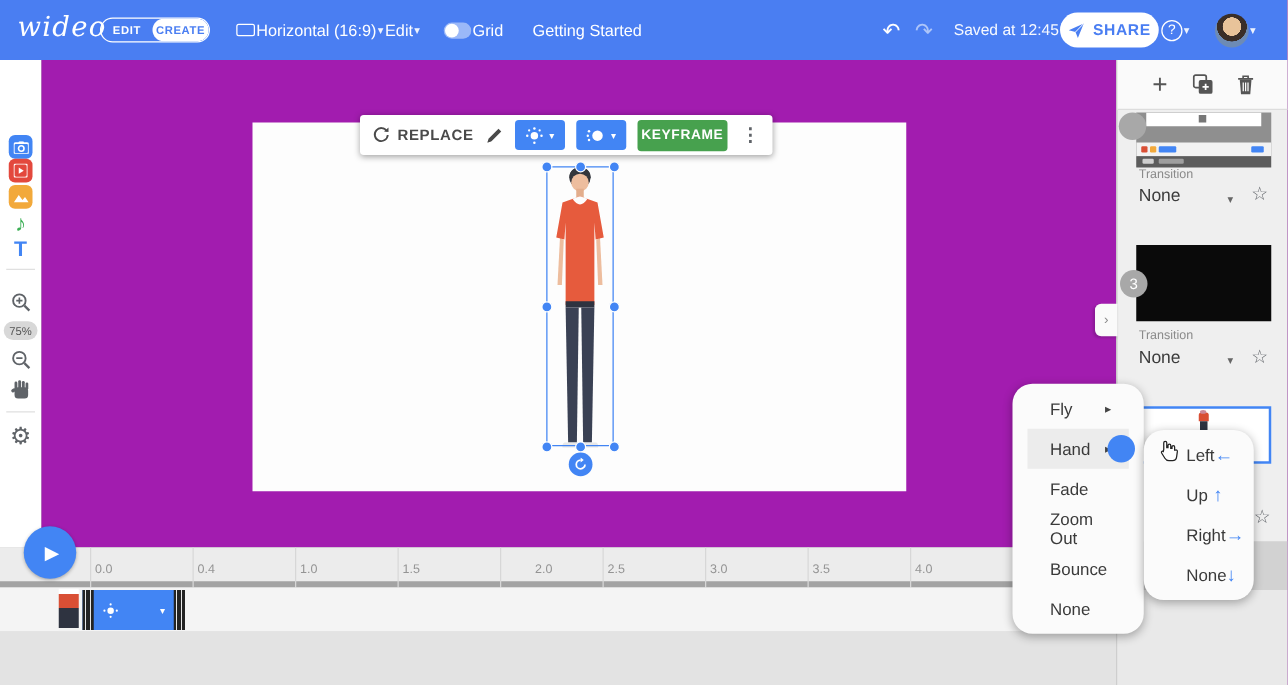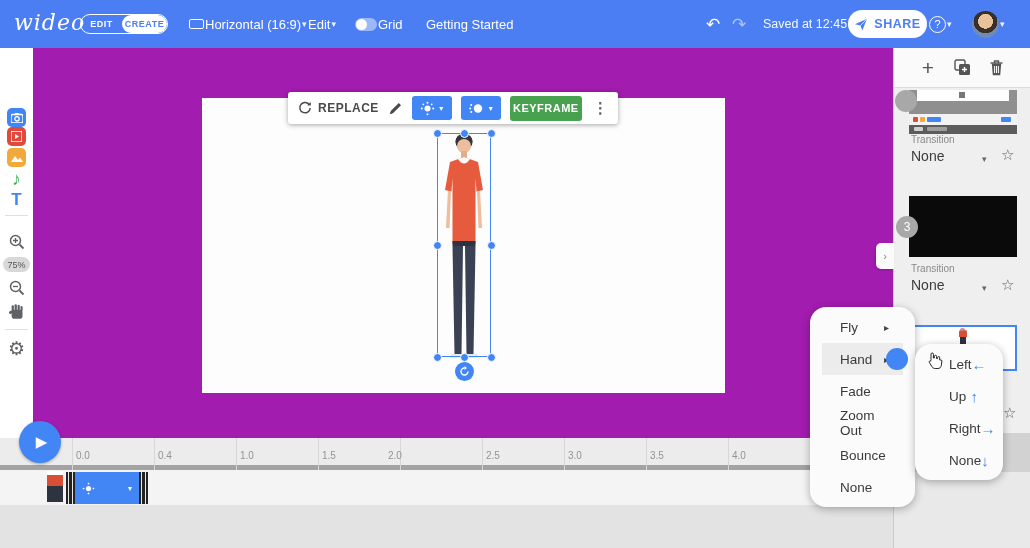--- a/index.html
+++ b/index.html
@@ -354,21 +354,21 @@
     <div class="ruler">
       <span class="tick-line" style="left:72px;"></span>
         <span class="tick-label" style="left:76px;">0.0</span>
       <span class="tick-line" style="left:154px;"></span>
         <span class="tick-label" style="left:158px;">0.4</span>
       <span class="tick-line" style="left:236px;"></span>
         <span class="tick-label" style="left:240px;">1.0</span>
       <span class="tick-line" style="left:318px;"></span>
         <span class="tick-label" style="left:322px;">1.5</span>
       <span class="tick-line" style="left:400px;"></span>
-        <span class="tick-label" style="left:388px;">2.0</span>
+        <span class="tick-label" style="left:428px;">2.0</span>
       <span class="tick-line" style="left:482px;"></span>
         <span class="tick-label" style="left:486px;">2.5</span>
       <span class="tick-line" style="left:564px;"></span>
         <span class="tick-label" style="left:568px;">3.0</span>
       <span class="tick-line" style="left:646px;"></span>
         <span class="tick-label" style="left:650px;">3.5</span>
       <span class="tick-line" style="left:728px;"></span>
         <span class="tick-label" style="left:732px;">4.0</span>
     </div>
     <div class="play-btn">

